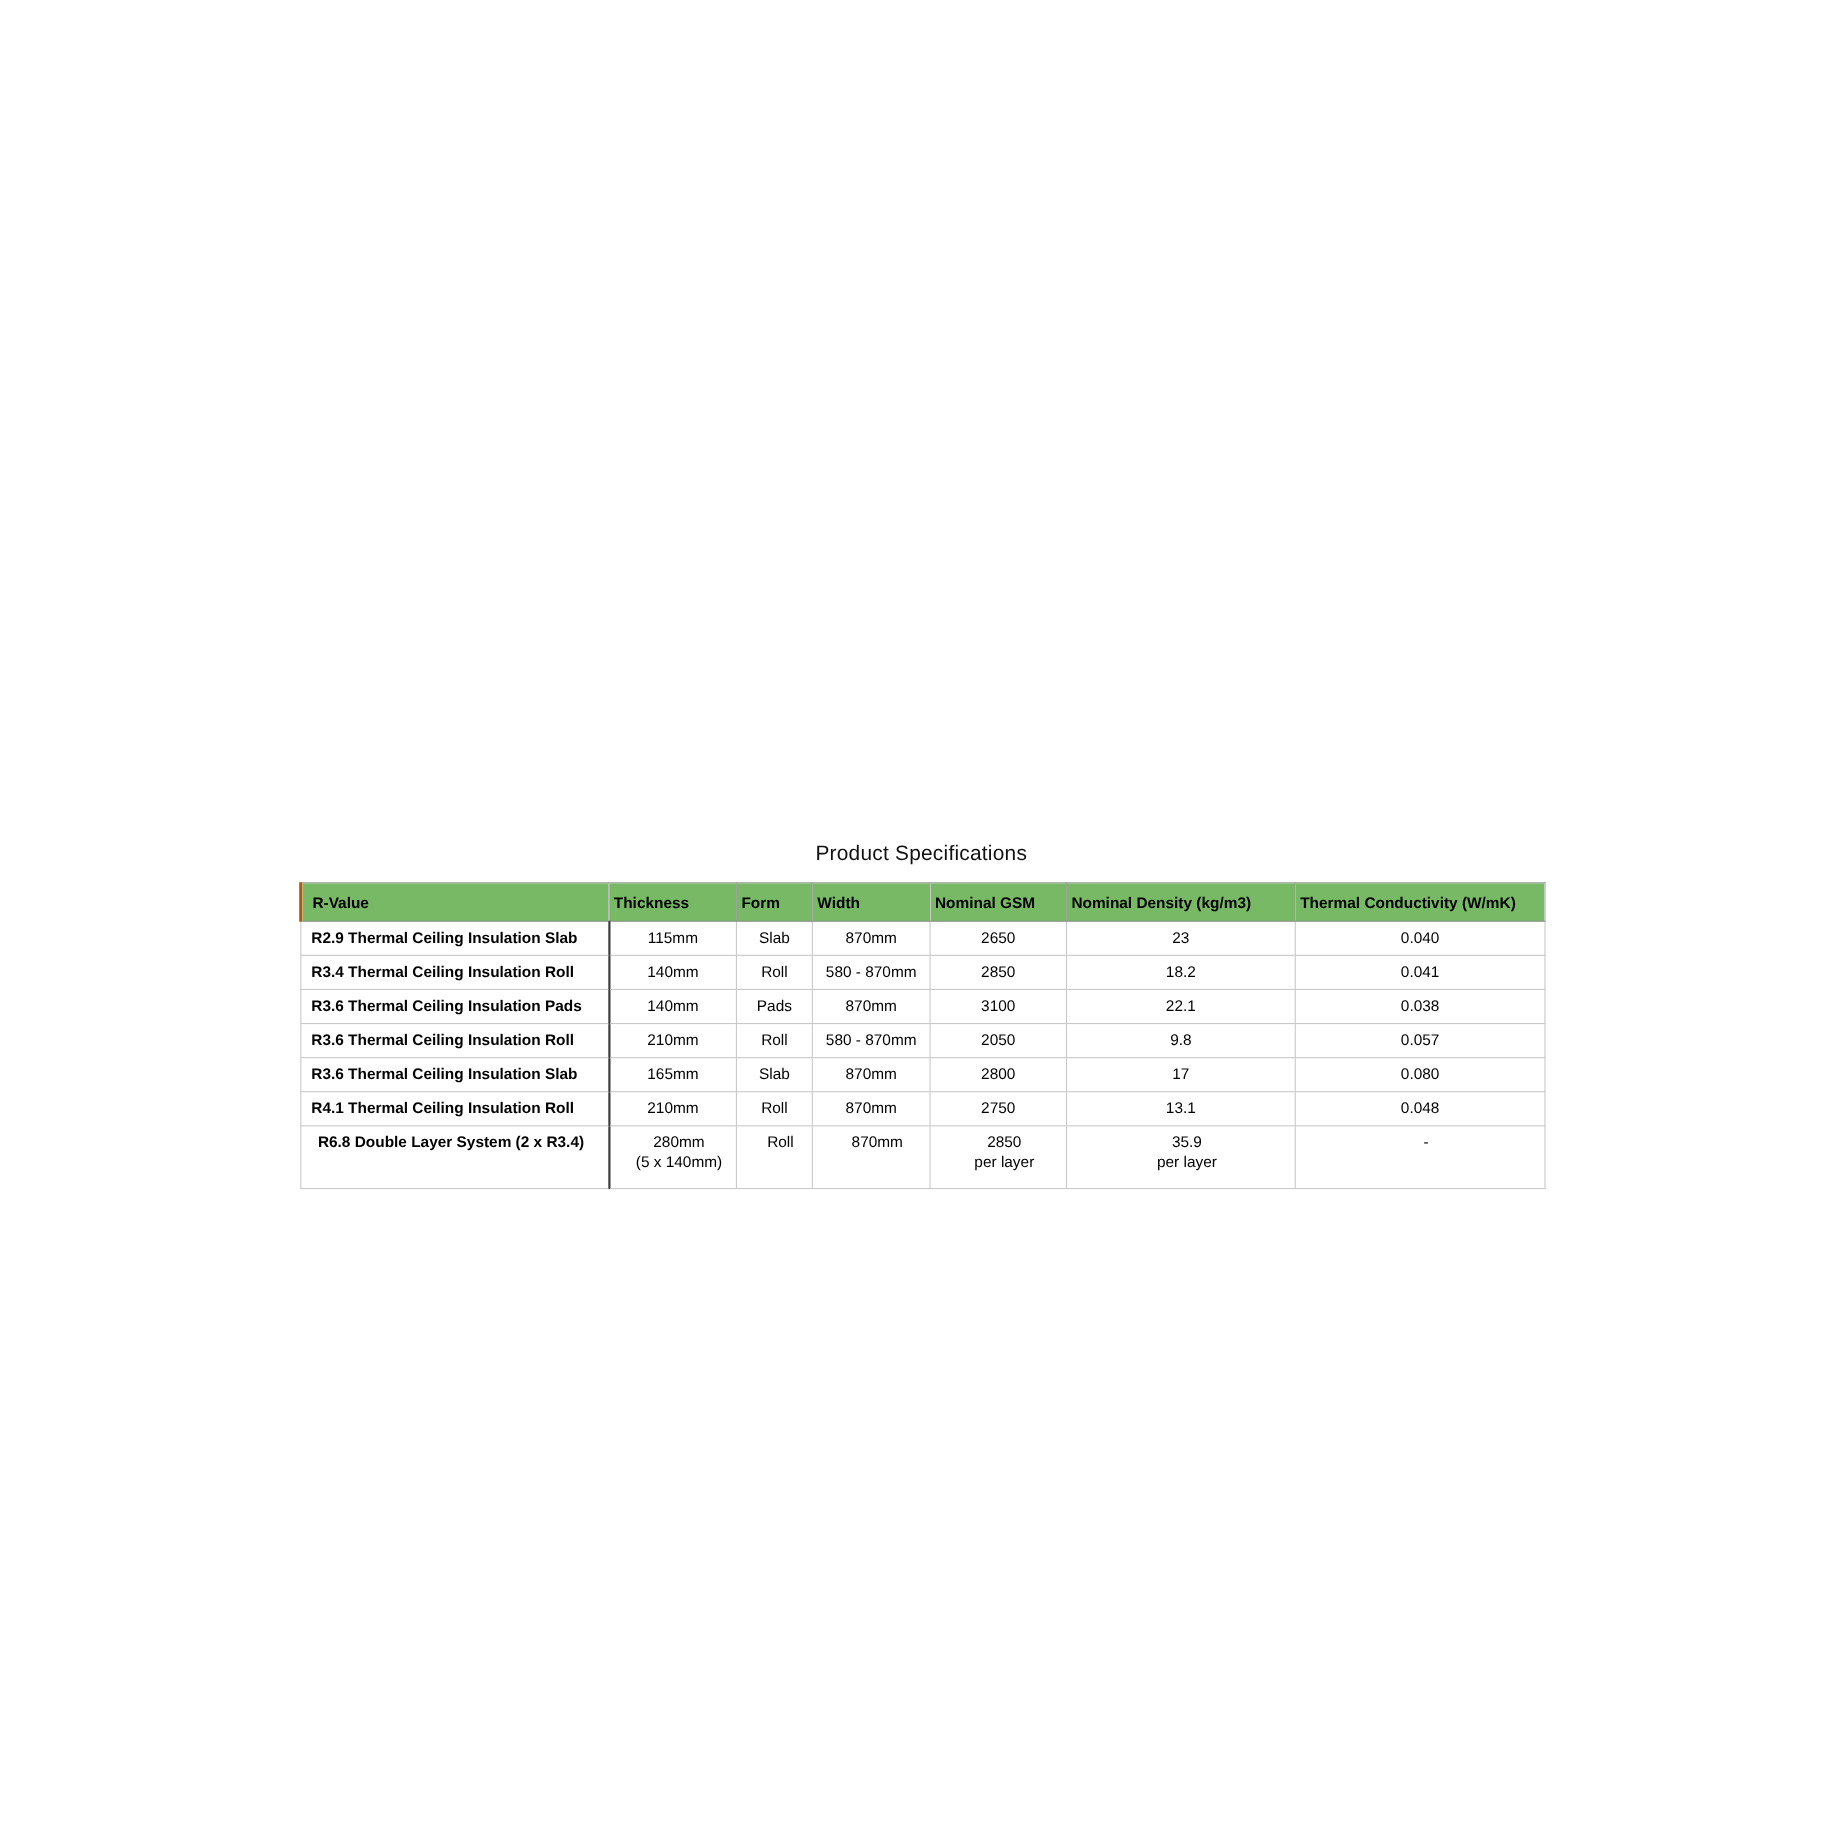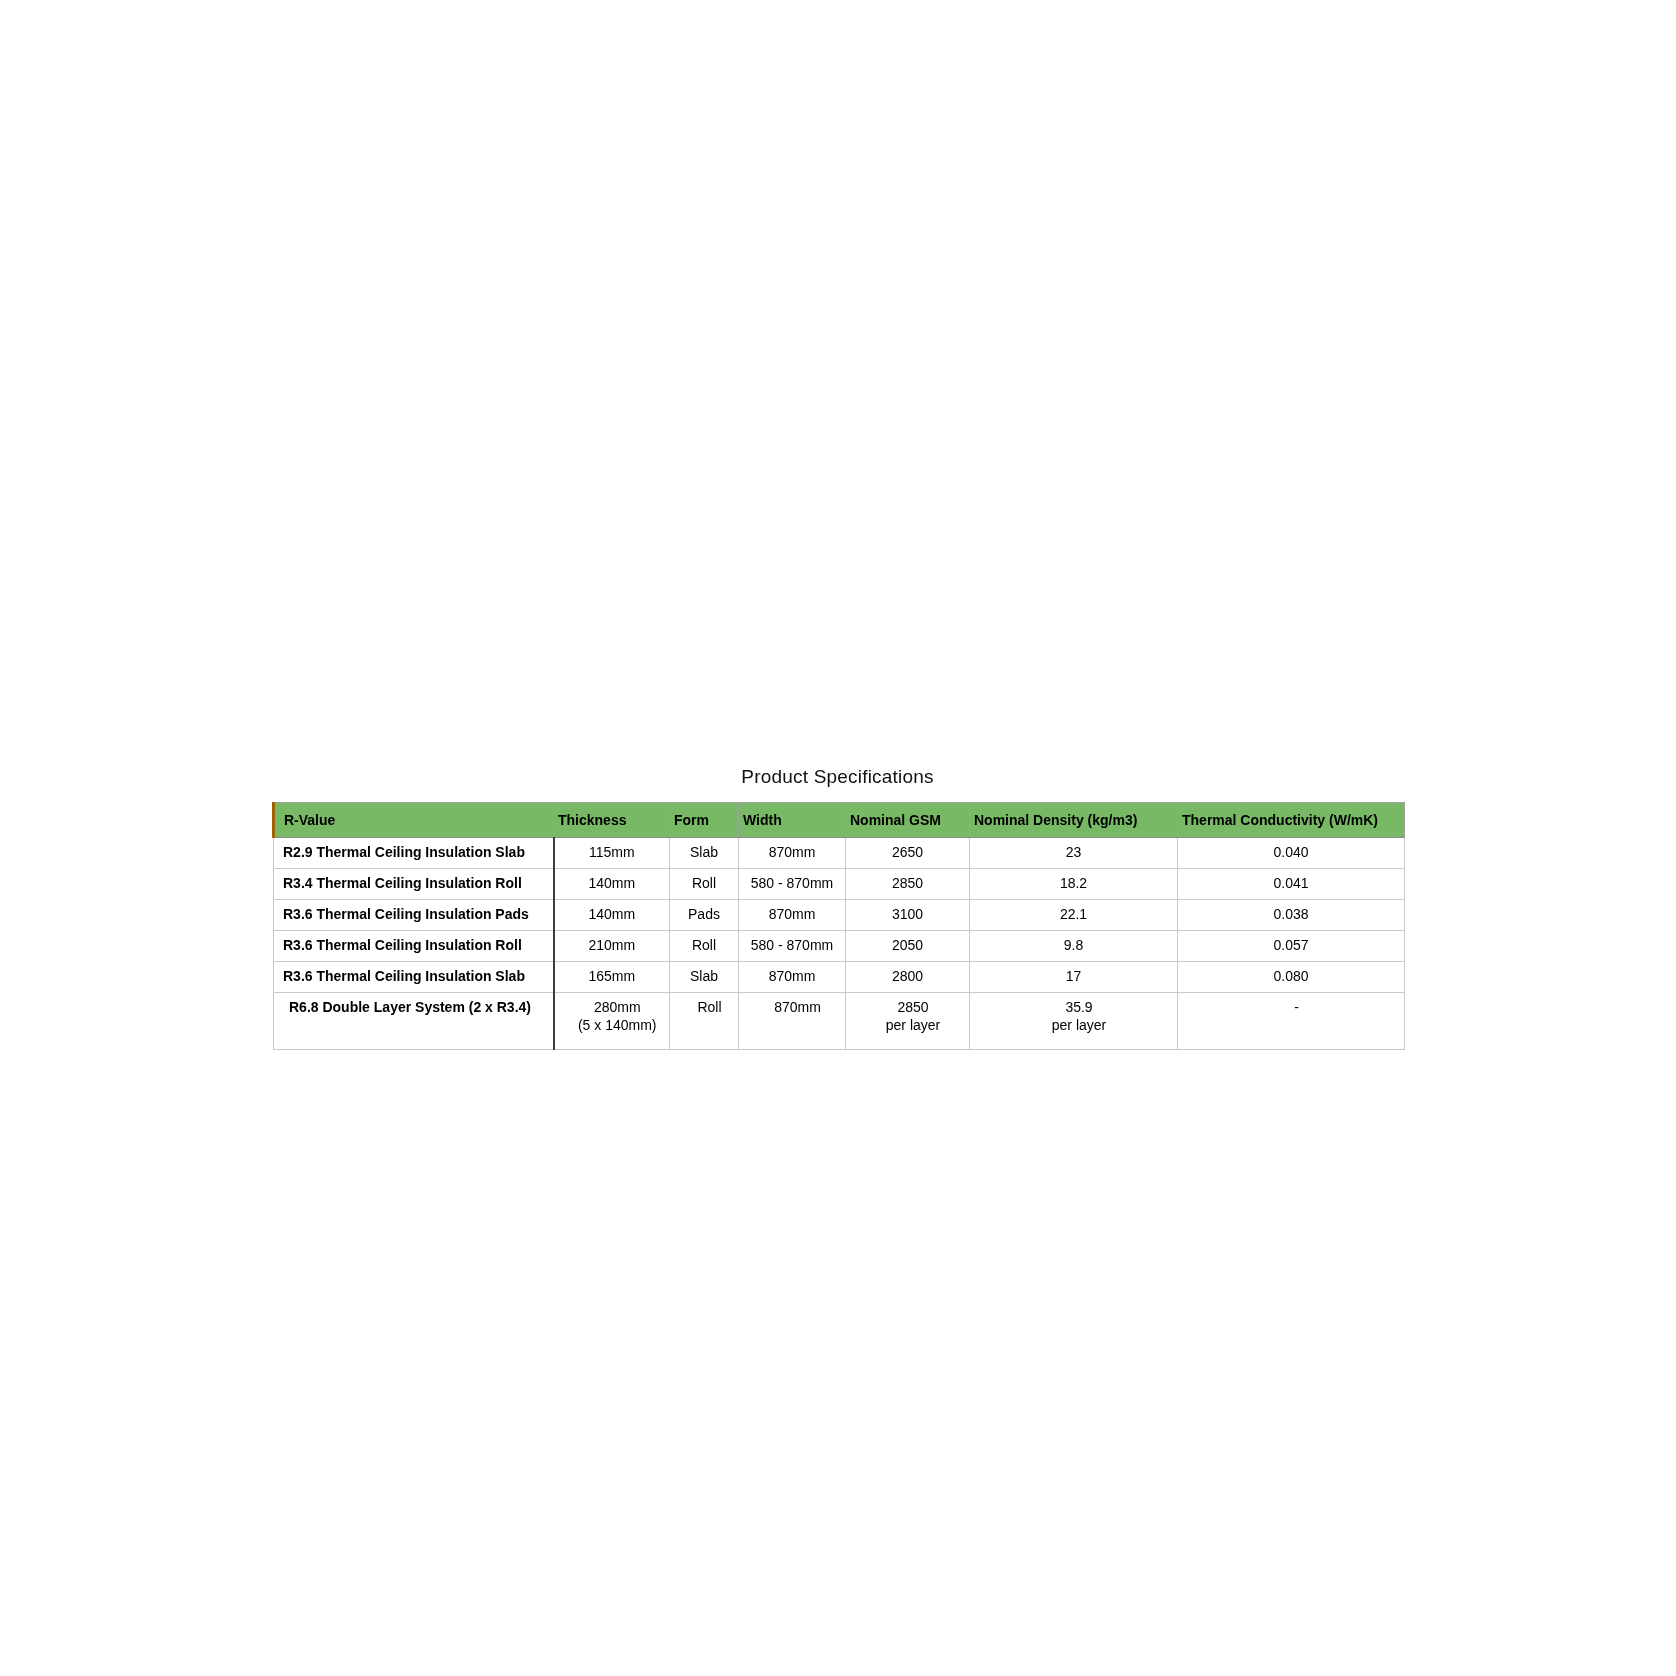--- a/index.html
+++ b/index.html
@@ -142,20 +142,29 @@
         </tr>
         <tr>
           <td>R3.6 Thermal Ceiling Insulation Slab</td>
           <td>165mm</td>
           <td>Slab</td>
           <td>870mm</td>
           <td>2800</td>
           <td>17</td>
           <td>0.080</td>
         </tr>
+        <tr>
+          <td>R4.1 Thermal Ceiling Insulation Roll</td>
+          <td>210mm</td>
+          <td>Roll</td>
+          <td>870mm</td>
+          <td>2750</td>
+          <td>13.1</td>
+          <td>0.048</td>
+        </tr>
         <tr class="tall">
           <td>R6.8 Double Layer System (2 x R3.4)</td>
           <td>280mm
 (5 x 140mm)</td>
           <td>Roll</td>
           <td>870mm</td>
           <td>2850
 per layer</td>
           <td>35.9
 per layer</td>

